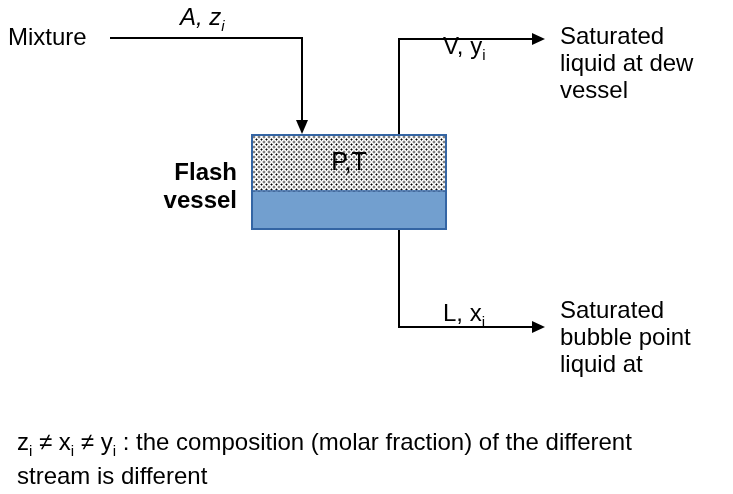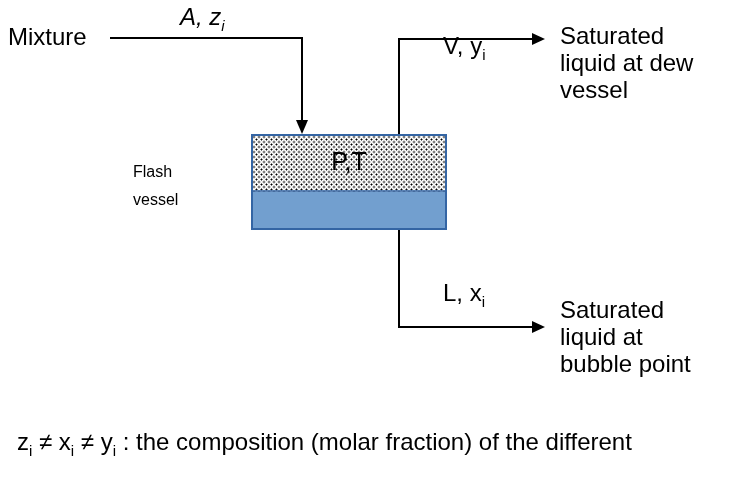--- a/index.html
+++ b/index.html
@@ -73,37 +73,38 @@
   #pt-label {
     position: absolute;
     left: 0; top: 11px;
     width: 192px;
     text-align: center;
     font-size: 25px;
   }
   #mixture-label        { left: 8px;   top: 24px; }
   #feed-stream-label    { left: 180px; top: 4px; font-style: italic; }
   #vapor-stream-label   { left: 443px; top: 9px; margin-top: 24px; }
-  #liquid-stream-label  { left: 443px; top: 280px; }
+  #liquid-stream-label  { left: 443px; top: 300px; }
   .outlet-desc {
     position: absolute;
     left: 560px;
     font-size: 24px;
     line-height: 27px;
     color: var(--text-color, #000000);
   }
   #vapor-outlet-desc  { top: 22px; }
   #liquid-outlet-desc { top: 296px; }
   #flash-vessel-label {
     position: absolute;
     left: 133px; top: 158px;
     width: 104px;
-    text-align: left;
-    font-size: 16px;
+    text-align: right;
+    font-size: 24px;
     line-height: 28px;
+    font-weight: bold;
   }
   #footnote {
     position: absolute;
     left: 17px; top: 426px;
     font-size: 24px;
     line-height: 31px;
   }
 </style>
 </head>
 <body>
@@ -151,21 +152,22 @@
   </div>
 
   <div class="outlet-desc" id="vapor-outlet-desc">
     <div>Saturated</div>
     <div>liquid at dew</div>
     <div>vessel</div>
   </div>
 
   <div class="outlet-desc" id="liquid-outlet-desc">
     <div>Saturated</div>
+    <div>bubble point</div>
     <div>liquid at</div>
-    <div>bubble point</div>
   </div>
 
   <div id="footnote">
     <div><span>z</span><span class="sub">i</span><span> ≠ x</span><span class="sub">i</span><span> ≠ y</span><span class="sub">i</span><span> : the composition (molar fraction) of the different</span></div>
+    <div>stream is different</div>
   </div>
 
 </div>
 
 </body></html>

